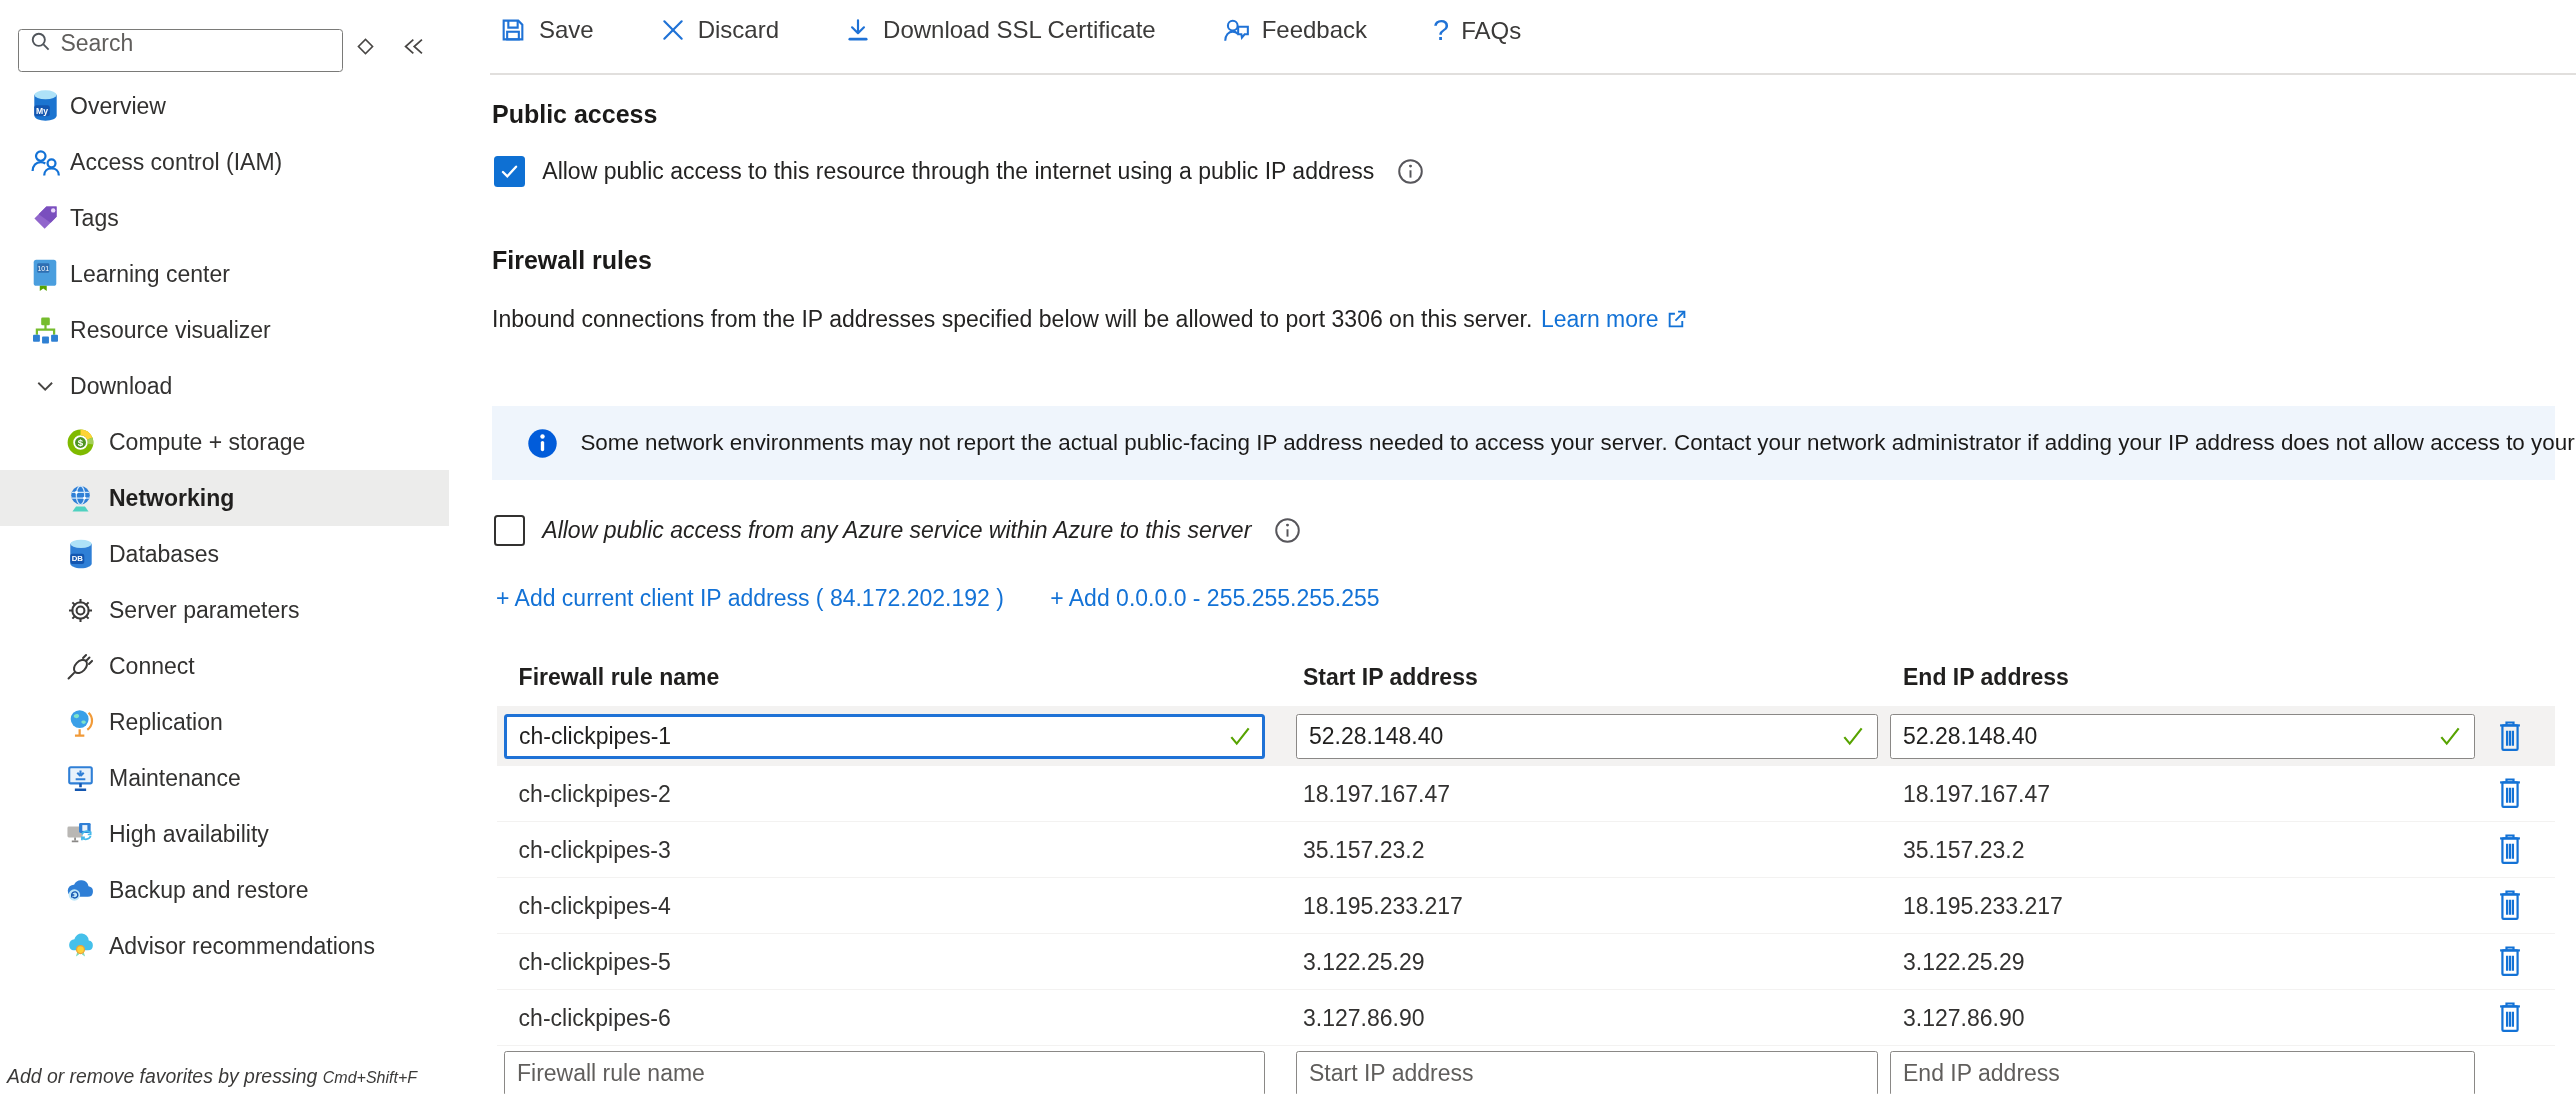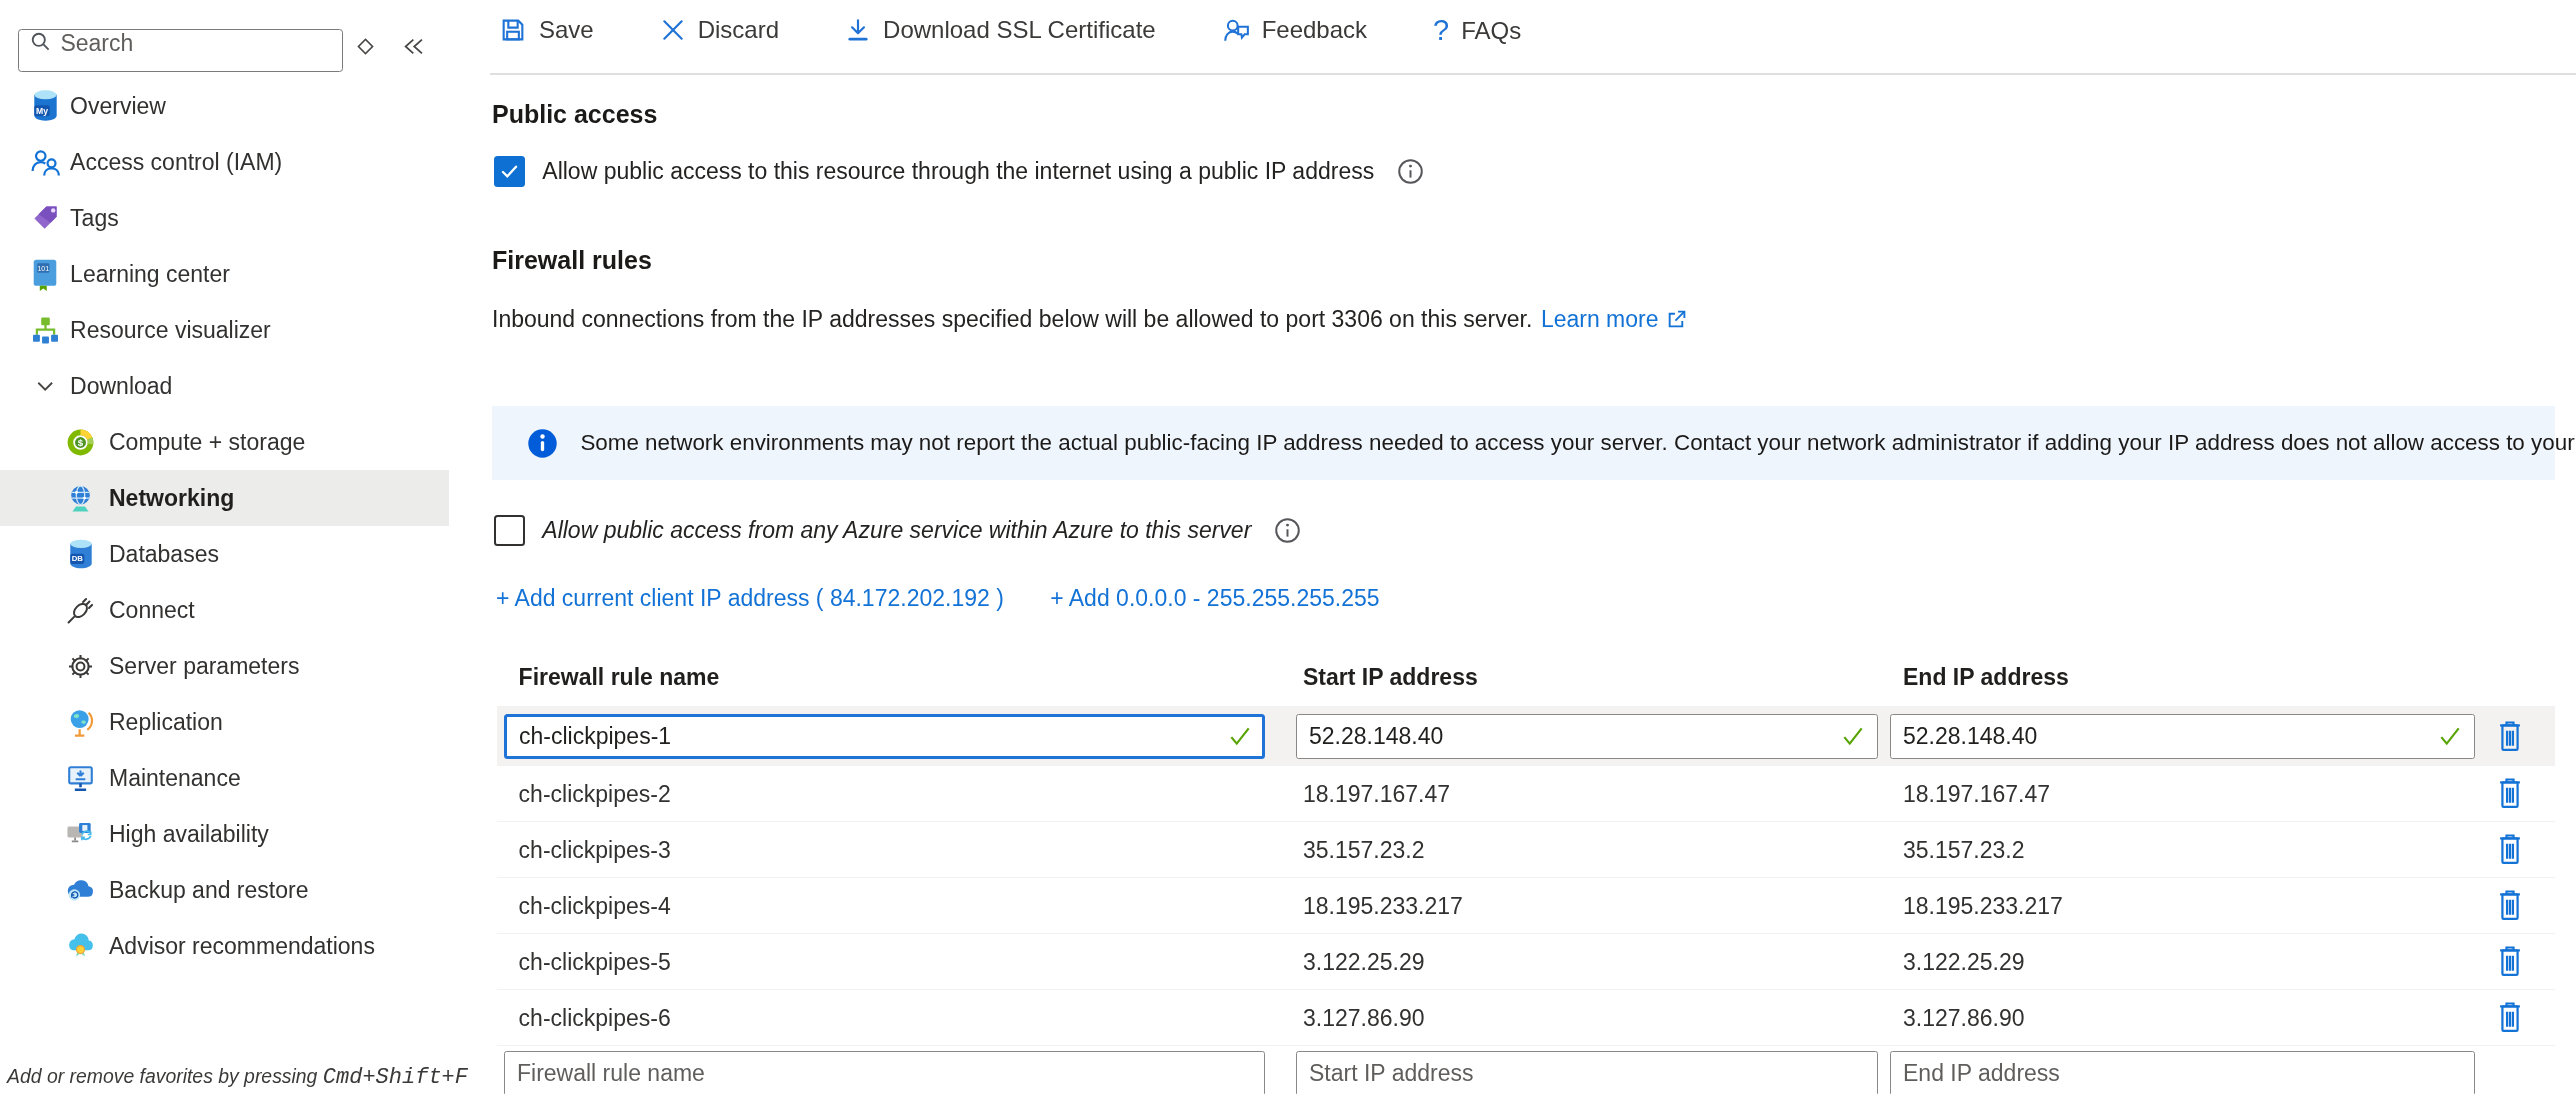--- a/index.html
+++ b/index.html
@@ -25,21 +25,21 @@
   .ctrl-collapse { left:399px; }
   .nav { position:absolute; left:0; top:78px; width:449px; }
   .nav-item { display:flex; align-items:center; height:56px; padding-left:28.5px; gap:8.6px; cursor:pointer; }
   .nav-item .nav-icon { width:33px; height:36px; display:flex; align-items:center; justify-content:center; flex:0 0 auto; }
   .nav-item .nav-label { font-size:23px; color:#323130; white-space:nowrap; }
   .nav-item.lvl2 { padding-left:66px; gap:14px; }
   .nav-item.lvl2 .nav-icon { width:29px; }
   .nav-item.selected { background:#ececeb; }
   .nav-item.selected .nav-label { font-weight:700; color:#201f1e; }
   .fav-hint { position:absolute; left:7px; top:1065px; font-style:italic; font-size:19.4px; color:#3b3a39; white-space:nowrap; }
-  .fav-hint .mono { font-family:Liberation Mono, monospace; font-size:22px; font-style:italic; }
+  .fav-hint .mono { font-family:Liberation Sans, sans-serif; font-size:16px; font-style:italic; }
   
   .toolbar { position:absolute; left:499px; top:16px; height:52px; display:flex; align-items:flex-start; gap:66px; }
   .tb-btn { display:flex; align-items:center; gap:12px; cursor:pointer; }
   .tb-btn .tb-label { font-size:24px; color:#3b3a39; white-space:nowrap; }
   .toolbar-divider { position:absolute; left:490px; top:73px; width:2086px; height:1.7px; background:#e1dfdd; }
   
   .h2 { position:absolute; left:492px; font-size:25px; font-weight:700; color:#1b1a19; }
   .cbx-row { position:absolute; left:494px; display:flex; align-items:center; gap:17.3px; }
   .cbx { width:31px; height:31px; border-radius:3.5px; flex:0 0 auto; cursor:pointer;
          display:flex; align-items:center; justify-content:center; }
@@ -203,39 +203,39 @@
             <path d="M4 6v24c0 3.2 5.8 5.8 13 5.8s13-2.6 13-5.8V6z" fill="#2f7fd6"></path>
             <ellipse cx="17" cy="6" rx="13" ry="5" fill="#aee2f8"></ellipse>
             <rect x="4" y="18" width="17" height="12.5" rx="2.5" fill="#1356b0"></rect>
             <text x="12.5" y="27.5" font-size="9.5" fill="#fff" font-weight="bold" text-anchor="middle" font-family="Liberation Sans, sans-serif">DB</text>
           </svg>
       </span>
       <span class="nav-label">Databases</span>
     </div>
     <div class="nav-item lvl2">
       <span class="nav-icon">
+        <svg width="29" height="29" viewBox="0 0 34 34" fill="none" stroke="#3b3a39" stroke-width="2.4">
+            <circle cx="17" cy="17" r="4.6"></circle>
+            <circle cx="17" cy="17" r="9.6"></circle>
+            <path d="M17 3.5v5M17 25.5v5M3.5 17h5M25.5 17h5M7.5 7.5l3.5 3.5M23 23l3.5 3.5M26.5 7.5L23 11M11 23l-3.5 3.5"></path>
+          </svg>
+      </span>
+      <span class="nav-label">Server parameters</span>
+    </div>
+    <div class="nav-item lvl2">
+      <span class="nav-icon">
         <svg width="29" height="29" viewBox="0 0 34 34" fill="none" stroke="#3b3a39" stroke-width="2.4" stroke-linecap="round">
             <path d="M3 31l6.5-6.5"></path>
             <ellipse cx="17" cy="17" rx="9" ry="6" transform="rotate(-45 17 17)"></ellipse>
             <path d="M23.5 10.5l4-4"></path>
             <path d="M20 7l3.5-3.5"></path>
             <path d="M27 14l3.5-3.5"></path>
           </svg>
       </span>
       <span class="nav-label">Connect</span>
-    </div>
-    <div class="nav-item lvl2">
-      <span class="nav-icon">
-        <svg width="29" height="29" viewBox="0 0 34 34" fill="none" stroke="#3b3a39" stroke-width="2.4">
-            <circle cx="17" cy="17" r="4.6"></circle>
-            <circle cx="17" cy="17" r="9.6"></circle>
-            <path d="M17 3.5v5M17 25.5v5M3.5 17h5M25.5 17h5M7.5 7.5l3.5 3.5M23 23l3.5 3.5M26.5 7.5L23 11M11 23l-3.5 3.5"></path>
-          </svg>
-      </span>
-      <span class="nav-label">Server parameters</span>
     </div>
     <div class="nav-item lvl2">
       <span class="nav-icon">
         <svg width="29" height="31" viewBox="0 0 34 36">
             <circle cx="16" cy="14" r="10.5" fill="#3aa0e8"></circle>
             <path d="M10 9c3.5-2.5 7 .5 4.5 3S7 11.5 10 9z" fill="#7fe3c8"></path>
             <path d="M19 16c3-1.5 5.5 1 3.5 3s-6.5-1-3.5-3z" fill="#7fe3c8"></path>
             <path d="M26.5 6.5a13 13 0 0 1-1.5 20" stroke="#f19a38" stroke-width="2.6" fill="none"></path>
             <path d="M16 26v6M10.5 33.5h11" stroke="#f19a38" stroke-width="2.6" fill="none"></path>
           </svg>

